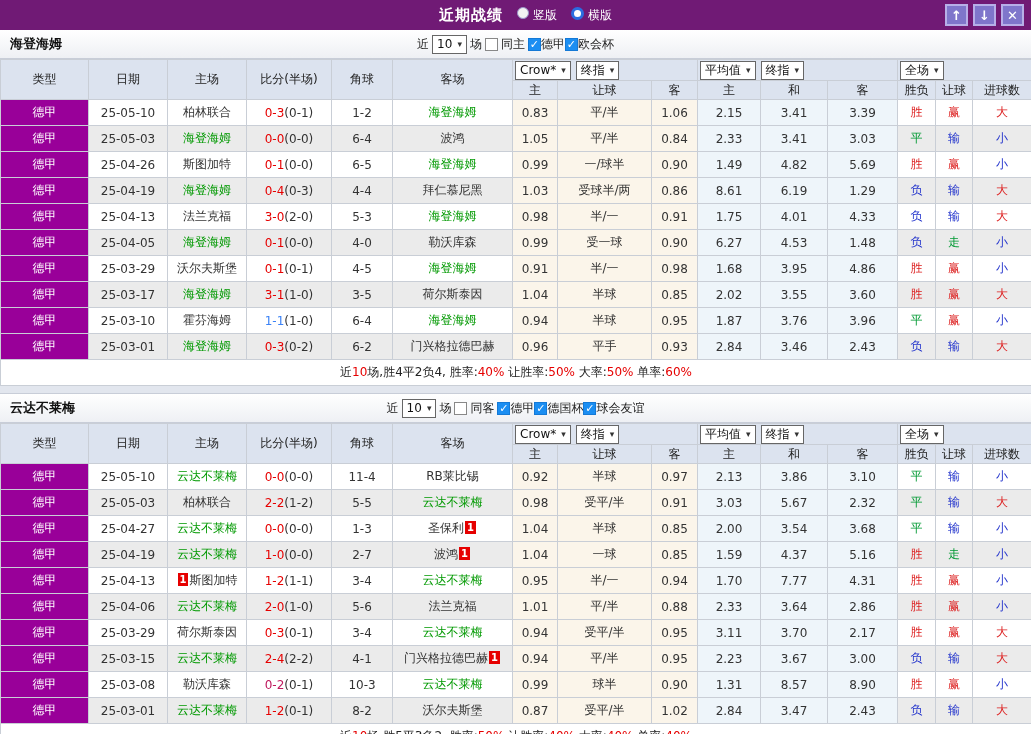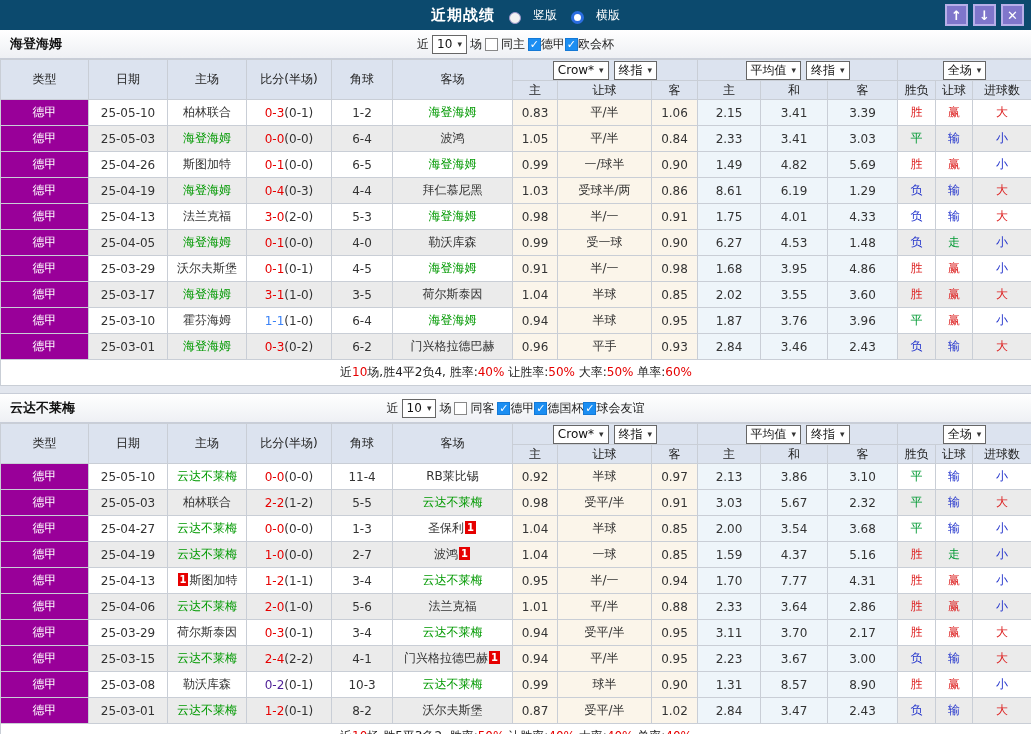--- a/index.html
+++ b/index.html
@@ -1,23 +1,23 @@
 <!DOCTYPE html>
 <html><head>
 <meta charset="utf-8">
 <style>
   html,body{margin:0;padding:0;}
   body{width:1031px;font-family:"DejaVu Sans","Liberation Sans",sans-serif;background:#c9c9ec;}
   .panel{width:1031px;height:734px;background:#c9c9ec;overflow:hidden;}
 
   
-  .titlebar{height:30px;background:#0c4a6e;display:flex;align-items:center;justify-content:center;position:relative;color:#fff;padding-left:20px;}
+  .titlebar{height:30px;background:#701a75;display:flex;align-items:center;justify-content:center;position:relative;color:#fff;padding-left:20px;}
   .titlebar .title{font-size:15px;font-weight:bold;letter-spacing:1px;}
   .titlebar .radios{display:flex;align-items:center;margin-left:14px;gap:14px;}
-  .radio-item{display:flex;align-items:flex-end;gap:12px;font-size:12px;cursor:default;}
+  .radio-item{display:flex;align-items:flex-start;gap:4px;font-size:12px;cursor:default;}
   .radio{width:12px;height:12px;border-radius:50%;background:#f2f2f2;border:1px solid #9a94c8;box-sizing:border-box;display:inline-block;}
   .radio.selected{background:#fff;border:3.5px solid #2b6de0;width:13px;height:13px;}
   .winbtns{position:absolute;right:7px;top:4px;display:flex;gap:5px;}
   .winbtn{width:23px;height:22px;background:#7f76cb;border:2px solid #b7afe8;color:#fff;font-size:13px;font-weight:bold;display:flex;align-items:center;justify-content:center;box-sizing:border-box;cursor:pointer;line-height:1;}
 
   
   .filterbar{height:28px;background:linear-gradient(#ffffff,#eef0f4);border-bottom:1px solid #c8cdd8;position:relative;display:flex;align-items:center;justify-content:center;font-size:12px;color:#222;}
   .teamname{position:absolute;left:10px;font-size:13px;font-weight:bold;color:#111;}
   .filterctrl{display:flex;align-items:center;gap:3px;}
   .sel{display:inline-flex;align-items:center;gap:5px;border:1px solid #666;background:#fff;padding:1px 4px;font-size:12px;color:#111;cursor:pointer;line-height:15px;}
@@ -33,21 +33,21 @@
   tr.hdr2 th{height:18px;}
   tbody td{height:25px;}
   tr.odd td{background:#ffffff;}
   tr.even td{background:#ebebeb;}
   td.type{background:#990099 !important;color:#fff;}
   td.crow{background:#fbf5ea !important;}
   td.avg{background:#eef5fa !important;}
   .badge{display:inline-block;background:#e60000;color:#fff;font-size:10px;font-weight:bold;line-height:13px;padding:0 2px;vertical-align:1px;margin:0 1px;}
   tr.summary td{height:25px;background:#fff;font-size:12px;color:#222;}
   tr.summary .rd{color:#e60000;}
-  .hdr-sels{display:flex;align-items:center;justify-content:center;gap:5px;}
+  .hdr-sels{display:flex;align-items:center;gap:5px;}
 
   .sect-sep{height:7px;background:#e2e6ee;border-bottom:1px solid #c8cdd8;}
 </style>
 </head>
 <body>
 
 <div class="panel">
 
   <div class="titlebar">
     <span class="title">近期战绩</span>
@@ -555,21 +555,21 @@
               <td class="avg"><span>3.67</span></td>
               <td class="avg"><span>3.00</span></td>
               <td><span style="color: rgb(34, 51, 204);">负</span></td>
               <td><span style="color: rgb(34, 51, 204);">输</span></td>
               <td><span style="color: rgb(221, 34, 34);">大</span></td>
             </tr>
             <tr class="odd">
               <td class="type"><span>德甲</span></td>
               <td><span>25-03-08</span></td>
               <td><span>勒沃库森</span></td>
-              <td><span style="color: #4c1d95;">0-2</span><span>(0-1)</span></td>
+              <td><span style="color: #be185d;">0-2</span><span>(0-1)</span></td>
               <td><span>10-3</span></td>
               <td><span style="color: rgb(0, 153, 0);">云达不莱梅</span></td>
               <td class="crow"><span>0.99</span></td>
               <td class="crow"><span>球半</span></td>
               <td class="crow"><span>0.90</span></td>
               <td class="avg"><span>1.31</span></td>
               <td class="avg"><span>8.57</span></td>
               <td class="avg"><span>8.90</span></td>
               <td><span style="color: rgb(221, 34, 34);">胜</span></td>
               <td><span style="color: rgb(221, 34, 34);">赢</span></td>

